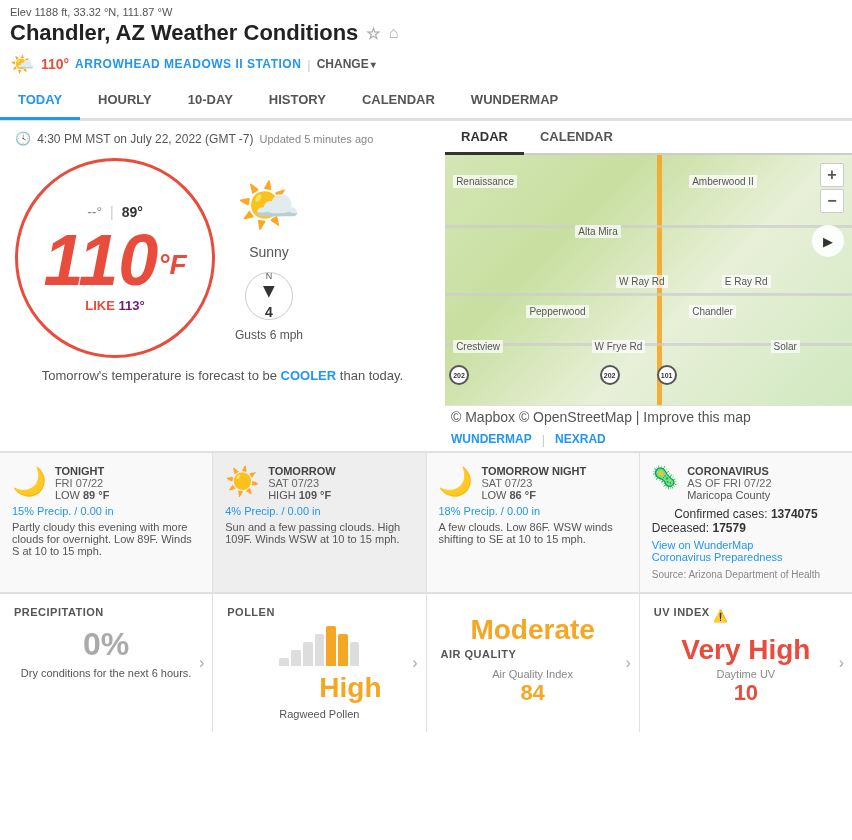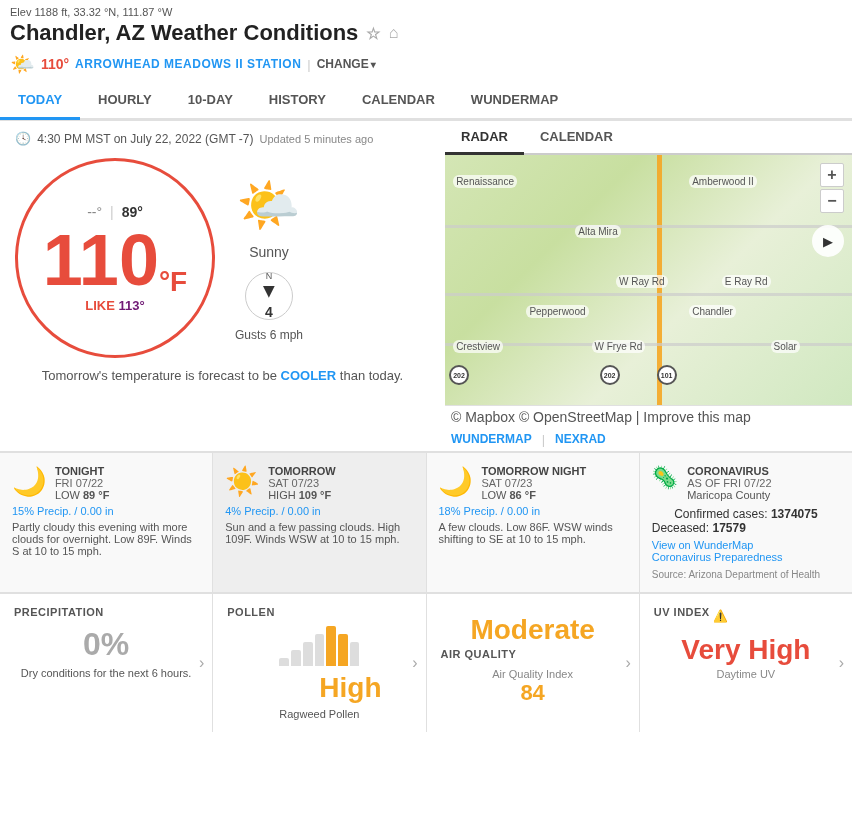--- a/index.html
+++ b/index.html
@@ -61,21 +61,21 @@
     .forecast-text .cooler { color: #2196f3; font-weight: bold; }
     .fc-precip { color: #2196f3; font-size: 12px; margin: 4px 0; display: block; }
 
     
     .map-panel { flex: 1; }
     .map-tabs { display: flex; border-bottom: 2px solid #ccc; }
     .map-tab { padding: 8px 16px; font-size: 13px; font-weight: bold; color: #555; cursor: pointer; border-bottom: 3px solid transparent; margin-bottom: -2px; }
     .map-tab.active { color: #333; border-bottom: 3px solid #333; }
     .map-container { position: relative; width: 100%; height: 250px; background: #e8f0d8; overflow: hidden; }
     .map-placeholder { width: 100%; height: 100%; background: linear-gradient(135deg, #d4e6b5 0%, #c8dfa0 30%, #e8f0d8 60%, #d0e8c0 100%); position: relative; }
-    .map-label { position: absolute; font-size: 10px; color: #555; background: rgba(255,255,255,0.7); padding: 1px 3px; border-radius: 6px; }
+    .map-label { position: absolute; font-size: 10px; color: #555; background: rgba(255,255,255,0.7); padding: 1px 3px; border-radius: 1px; }
     .map-controls { position: absolute; right: 8px; top: 8px; display: flex; flex-direction: column; gap: 2px; }
     .map-btn { width: 24px; height: 24px; background: #fff; border: 1px solid #ccc; display: flex; align-items: center; justify-content: center; cursor: pointer; font-size: 16px; font-weight: bold; color: #555; border-radius: 2px; }
     .map-play { position: absolute; right: 8px; top: 68px; width: 32px; height: 32px; background: rgba(255,255,255,0.9); border-radius: 50%; display: flex; align-items: center; justify-content: center; cursor: pointer; }
     .map-footer { font-size: 14px; color: #555; padding: 3px 6px; border-top: 1px solid #e0e0e0; }
     .map-links { display: flex; gap: 10px; padding: 4px 6px; }
     .map-link { color: #2196f3; font-size: 12px; font-weight: bold; cursor: pointer; text-decoration: none; }
 
     
     .bottom-cards { display: flex; border-top: 1px solid #e0e0e0; }
     .bottom-card { flex: 1; padding: 12px 14px; border-right: 1px solid #e0e0e0; min-height: 130px; position: relative; }
@@ -135,21 +135,21 @@
     </div>
 
     <div class="weather-display">
 
       <div class="temp-circle">
         <div class="temp-hi-lo">
           <span class="temp-hi">--°</span>
           <span style="color:#ccc">|</span>
           <span class="temp-lo">89°</span>
         </div>
-        <div style="display:flex;align-items:flex-end;line-height:1;">
+        <div style="display:flex;align-items:center;line-height:1;font-style:italic;">
           <span class="temp-main">110</span>
           <span class="temp-unit" style="font-size:28px;font-weight:bold;color:#e74c3c;margin-top:10px;">°F</span>
         </div>
         <div class="temp-like">
           <span>LIKE</span>
           <span style="color:#701a75;font-weight:bold;">113°</span>
         </div>
       </div>
 
       <div class="weather-right">
@@ -321,15 +321,16 @@
     <span class="bc-chevron">›</span>
   </div>
 
   <div class="bottom-card">
     <div style="display:flex;align-items:center;">
       <div class="bc-title">UV INDEX</div>
       <span class="uv-alert">⚠️</span>
     </div>
     <div style="font-size:28px;font-weight:bold;color:#e74c3c;text-align:center;margin:8px 0 2px;">Very High</div>
     <div style="font-size:11px;color:#888;text-align:center;">Daytime UV</div>
+    <div style="font-size:22px;font-weight:bold;color:#e74c3c;text-align:center;">10</div>
     <span class="bc-chevron">›</span>
   </div>
 </div>
 
 </body></html>

